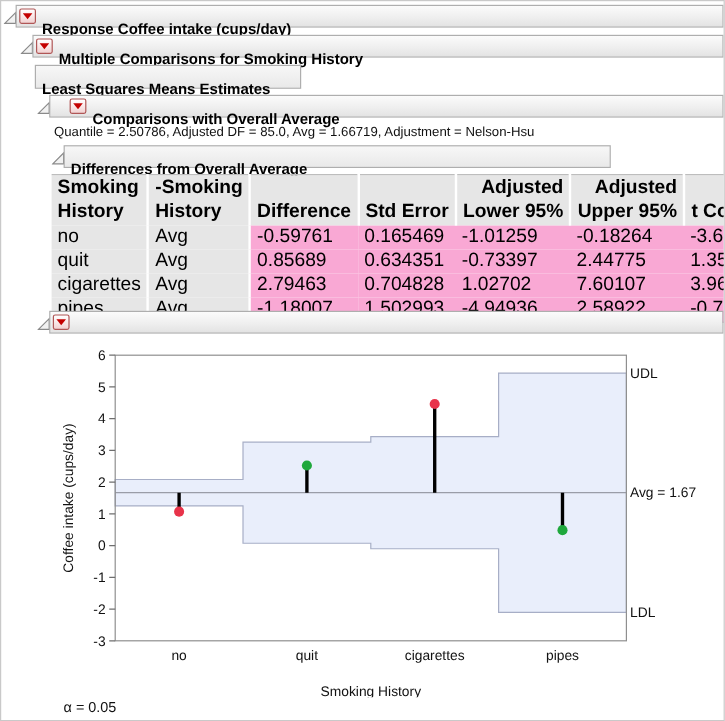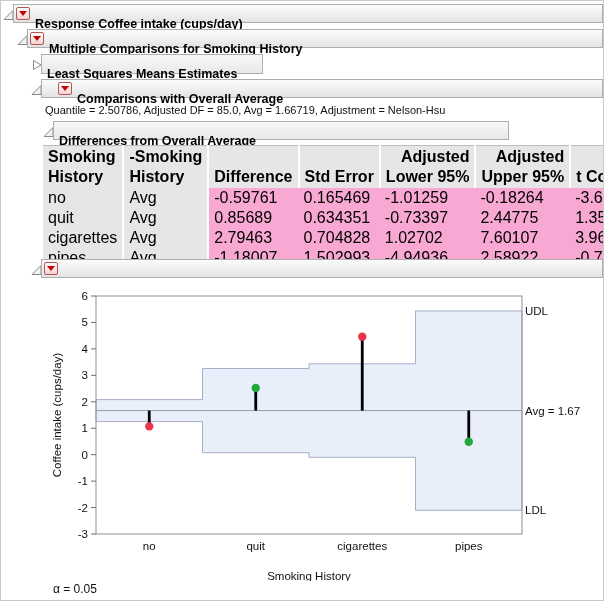--- a/index.html
+++ b/index.html
@@ -73,21 +73,21 @@
       <span class="tri"></span>
     </span>
   <span class="title">Multiple Comparisons for Smoking History</span>
 </div>
 
 <span class="disc" style="left:30px; top:58px;">
   <svg width="12" height="12">
       <polygon points="2.5,1.5 10,6 2.5,10.5" fill="#ffffff" stroke="#8a8a8a" stroke-width="1"></polygon>
     </svg>
 </span>
-<div class="hbar boxed" style="left:40px; top:53px; width:222px; height:20px; padding-left:5px;">
+<div class="hbar boxed" style="left:28px; top:53px; width:222px; height:20px; padding-left:5px;">
   <span class="title">Least Squares Means Estimates</span>
 </div>
 
 <span class="disc" style="left:30px; top:83px;">
   <svg width="12" height="12">
       <polygon points="10,1.5 10,10.5 1,10.5" fill="#f2f2f2" stroke="#8a8a8a" stroke-width="1"></polygon>
     </svg>
 </span>
 <div class="hbar" style="left:40px; top:78px; width:562px;padding-left:16px;">
   <span class="redbtn">

